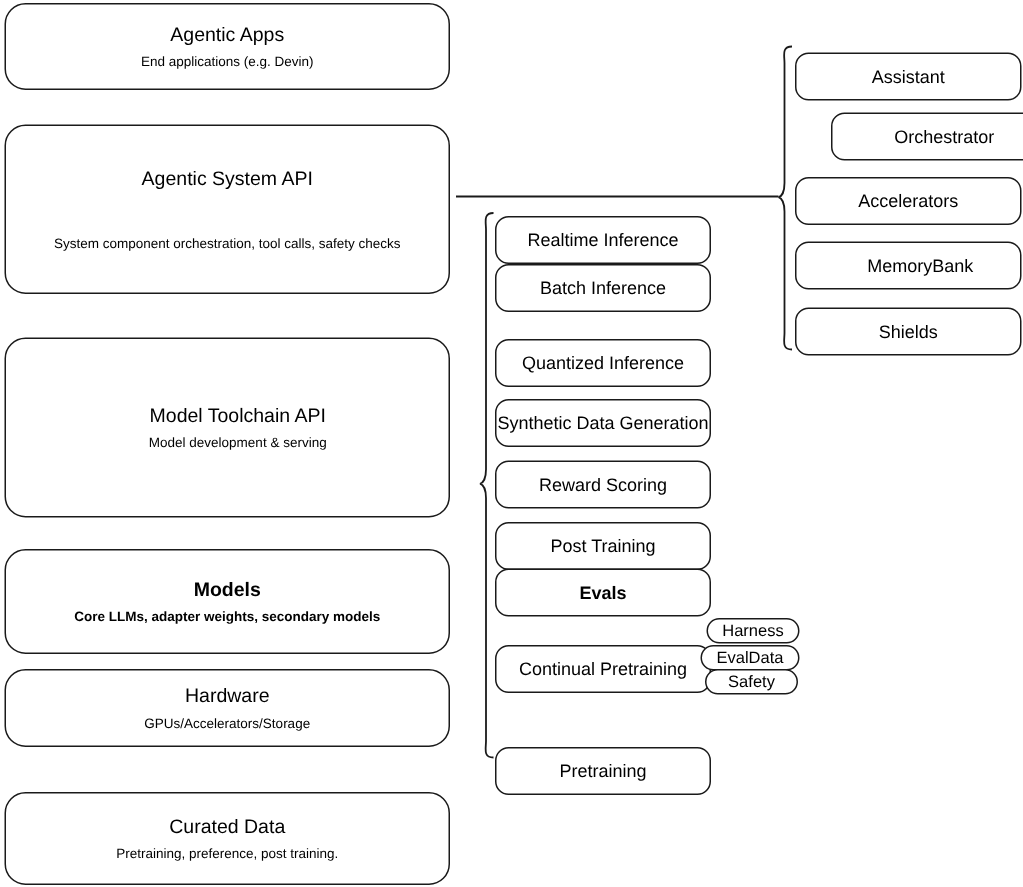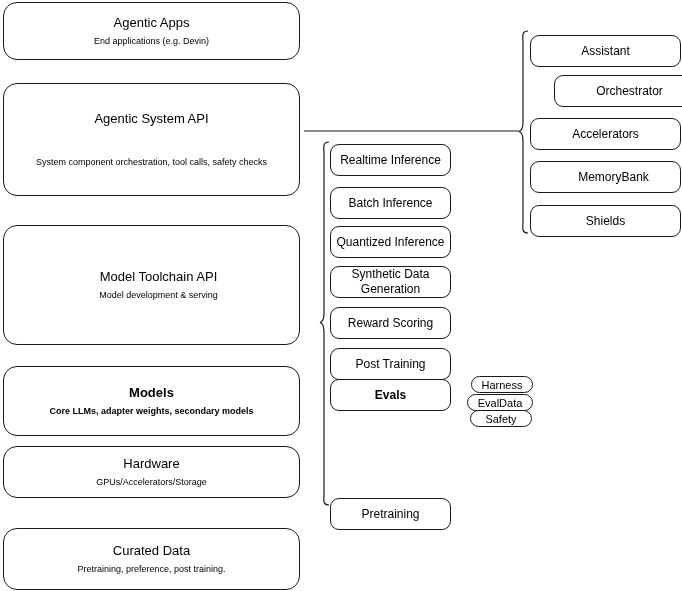--- a/index.html
+++ b/index.html
@@ -48,36 +48,37 @@
     color: #000;
     margin-top: 5px;
   }
 
   
   .cap {
     height: 32px;
     border-radius: 9px;
     font-size: 12px;
   }
-  .cap.mid  { left: 330px; width: 121px; }
+  .cap.mid  { left: 330px; width: 144px; }
   .cap.right{ left: 530px; width: 151px; }
 
   
   .pill {
     position: absolute;
     box-sizing: border-box;
     border: 1px solid #1a1a1a;
     background: #ffffff;
     border-radius: 11px;
     height: 17px;
     display: flex;
     align-items: center;
     justify-content: center;
     font-size: 11px;
     white-space: nowrap;
+    margin-top: 36px;
   }
 
   
   #wires {
     position: absolute;
     left: 0; top: 0;
     width: 682px;
     height: 591px;
     pointer-events: none;
   }
@@ -137,26 +138,27 @@
     <div class="title">Hardware</div>
     <div class="subtitle">GPUs/Accelerators/Storage</div>
   </div>
 
   <div class="node layer" style="top:528px;height:62px;text-align:center;">
     <div class="title">Curated Data</div>
     <div class="subtitle">Pretraining, preference, post training.</div>
   </div>
 
   <div class="node cap mid" style="top:144px;">Realtime Inference</div>
-  <div class="node cap mid" style="top:187px;">Batch Inference</div>
+  <div class="node cap mid" style="top:176px;">Batch Inference</div>
   <div class="node cap mid" style="top:226px;">Quantized Inference</div>
   <div class="node cap mid" style="top:266px;">Synthetic Data Generation</div>
   <div class="node cap mid" style="top:307px;">Reward Scoring</div>
   <div class="node cap mid" style="top:348px;">Post Training</div>
   <div class="node cap mid" style="top:379px;font-weight:bold;">Evals</div>
+  <div class="node cap mid" style="top:430px;">Continual Pretraining</div>
   <div class="node cap mid" style="top:498px;">Pretraining</div>
 
   <div class="pill" style="left:471px;top:376px;width:62px;">Harness</div>
   <div class="pill" style="left:467px;top:394px;width:66px;">EvalData</div>
   <div class="pill" style="left:470px;top:410px;width:62px;">Safety</div>
 
   <div class="node cap right" style="top:35px;">Assistant</div>
   <div class="node cap right" style="top:75px;margin-left:24px;">Orchestrator</div>
   <div class="node cap right" style="top:118px;">Accelerators</div>
   <div class="node cap right" style="top:161px;padding-left:16px;">MemoryBank</div>

